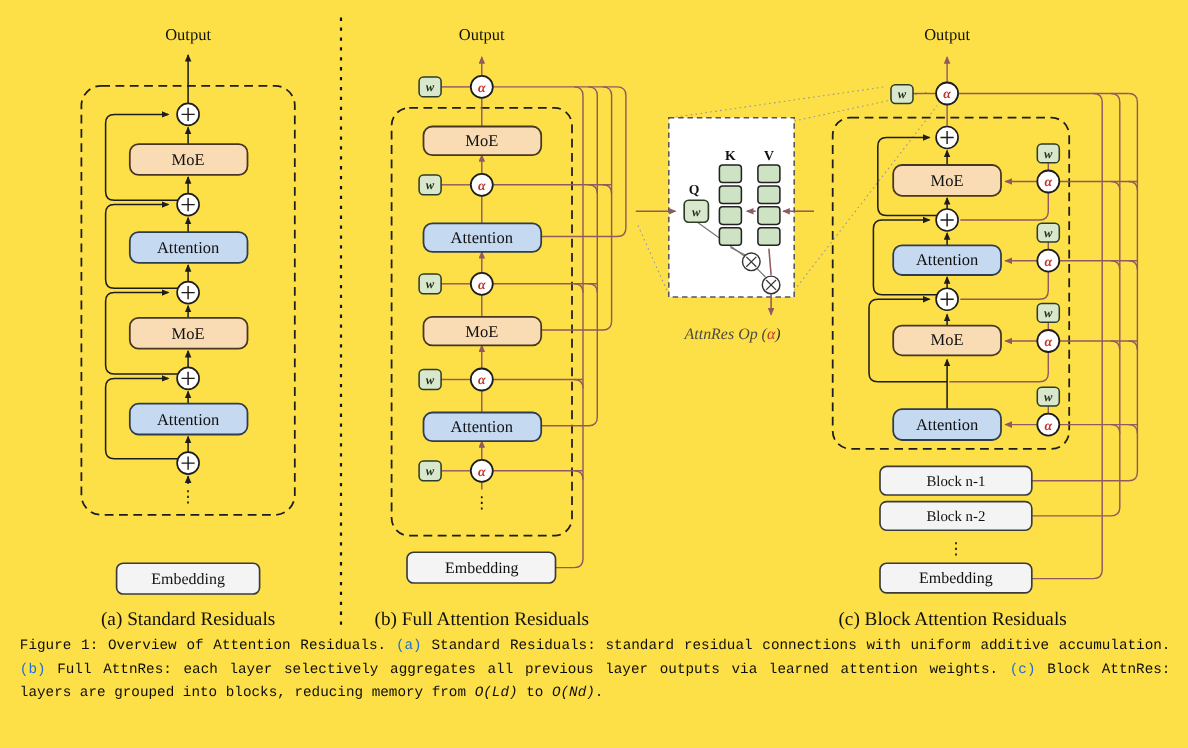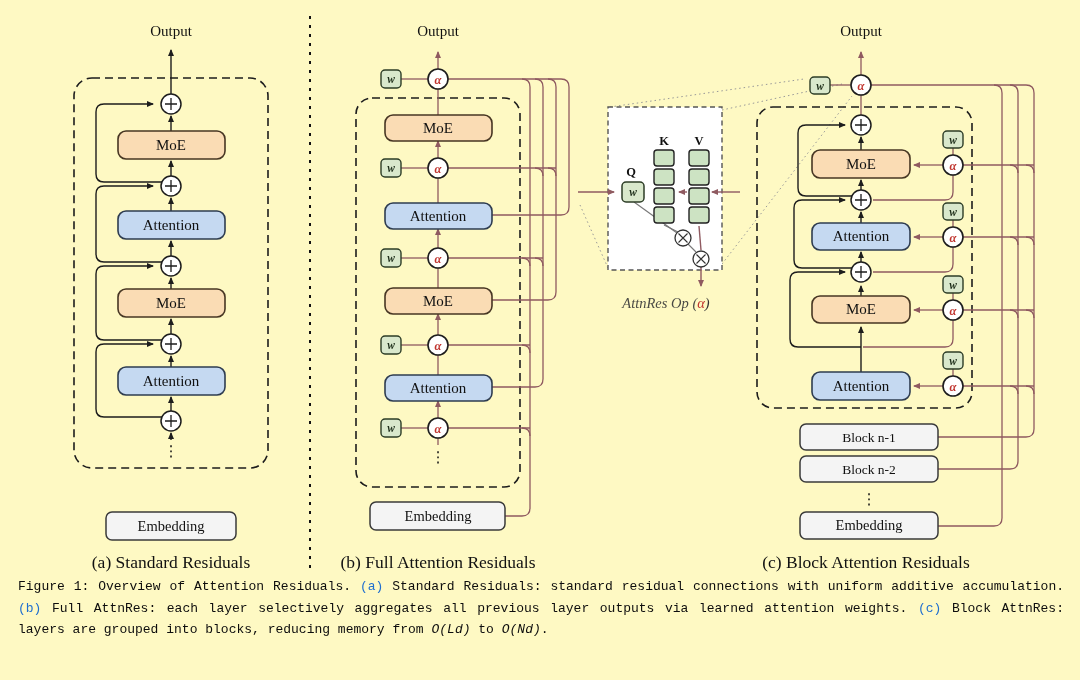--- a/index.html
+++ b/index.html
@@ -1,16 +1,16 @@
 <!DOCTYPE html>
 <html><head>
 <meta charset="utf-8">
 <style>
   html,body{margin:0;padding:0;background:#ffffff;}
-  .page{position:relative;width:1080px;height:680px;background:#fef9c3;overflow:hidden;
+  .page{position:relative;width:1080px;height:680px;background:#fde047;overflow:hidden;
         font-family:"Liberation Serif", serif;}
   svg text{font-family:"Liberation Serif", serif;fill:#111;}
   .blocklabel{font-size:15px;}
   .outlabel{font-size:15px;}
   .caplabel{font-size:17.5px;}
   .wlabel{font-size:11.5px;font-weight:bold;font-style:italic;fill:#1e2e1a;}
   .alabel{font-size:12.5px;font-style:italic;font-weight:bold;fill:#c0342e;}
   .qkv{font-size:12.5px;font-weight:bold;}
   .smalllabel{font-size:13.5px;}
   .emblabel{font-size:14.5px;}

